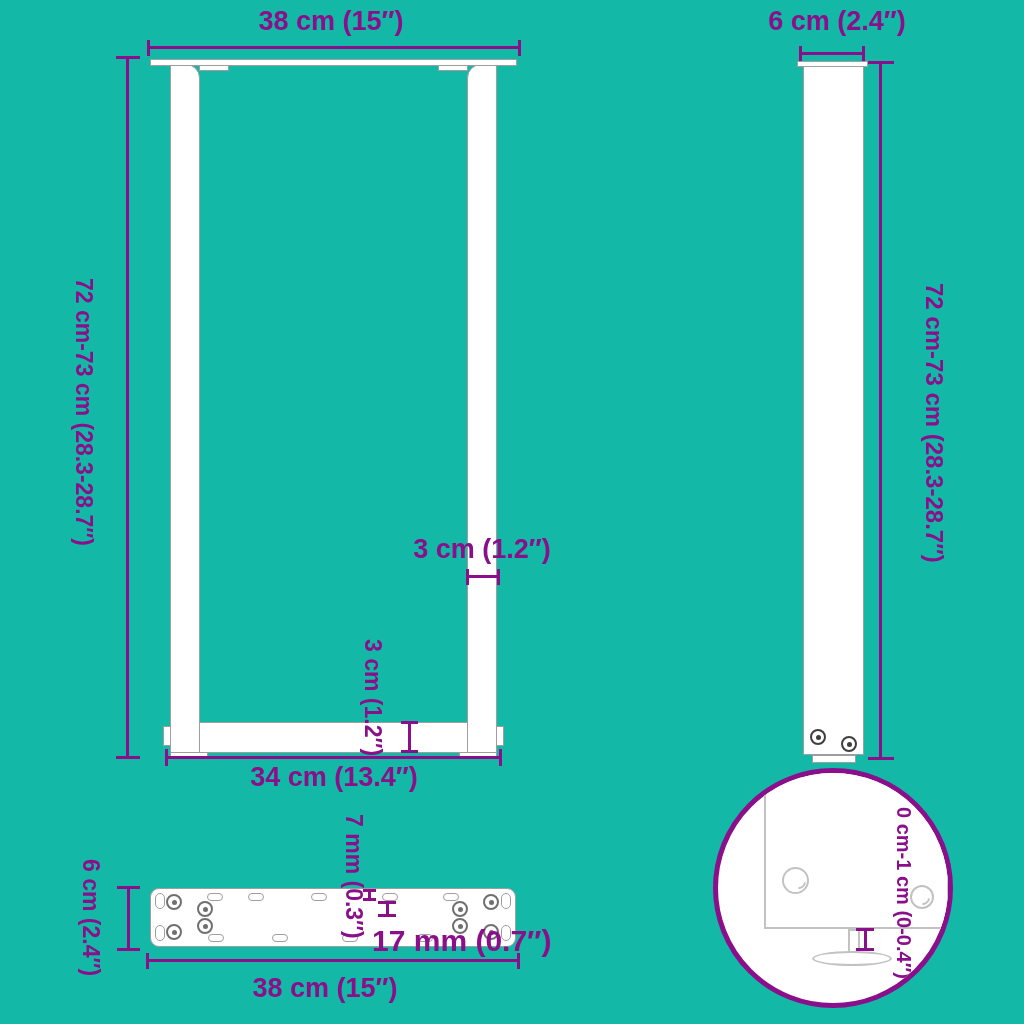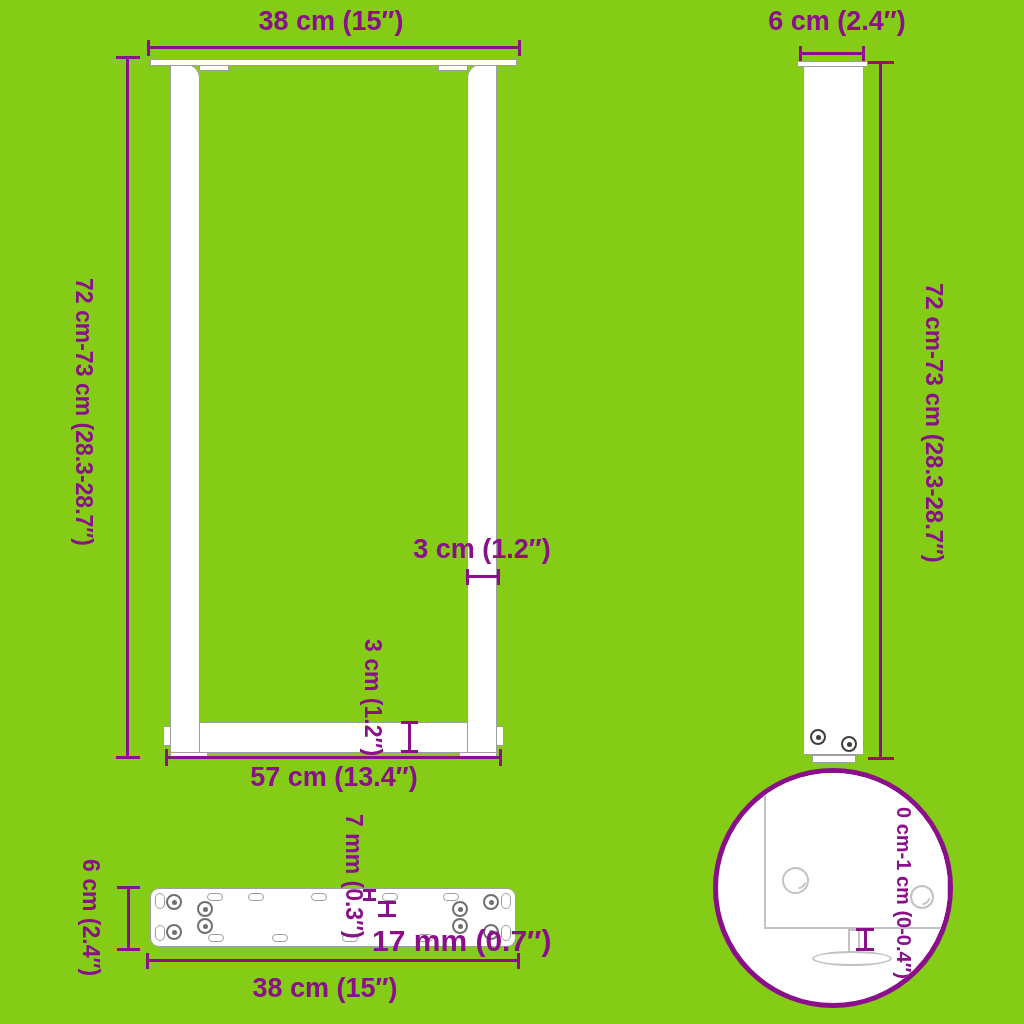--- a/index.html
+++ b/index.html
@@ -1,17 +1,17 @@
 <!DOCTYPE html>
 <html style="--accent: #8B0E8B; --outline: #9E9E9E; --outline_light: #C2C2C2; --screw: #3E3E3E; --hole: #6F6F6F;"><head>
 <meta charset="utf-8">
 <style>
   html,body{margin:0;padding:0;background:#fff;}
   .canvas{
-    position:relative;width:1024px;height:1024px;background:#84cc16;overflow:hidden;
+    position:relative;width:1024px;height:1024px;background:#14b8a6;overflow:hidden;
     font-family:"Liberation Sans",sans-serif;font-weight:700;
   }
   
   .mline{position:absolute;background:var(--accent,#8B0E8B);}
   .glabel{position:absolute;color:var(--accent,#8B0E8B);white-space:nowrap;line-height:1.1;}
   .center{text-align:center;}
   .vtext{writing-mode:vertical-rl;text-align:center;line-height:1;}
   
   .part{position:absolute;background:#fff;border:1.5px solid var(--outline,#9E9E9E);box-sizing:border-box;}
   .lite{border-color:var(--outline_light,#C2C2C2);border-width:2px;}
@@ -58,21 +58,21 @@
     <div class="mline" style="left:497px;top:569px;width:3px;height:16px;"></div>
 
     <div class="glabel vtext" style="left:358px;top:636px;width:26px;height:124px;font-size:23px;">3 cm (1.2″)</div>
     <div class="mline" style="left:408px;top:722px;width:3px;height:31px;"></div>
     <div class="mline" style="left:401px;top:721px;width:17px;height:3px;"></div>
     <div class="mline" style="left:401px;top:750px;width:17px;height:3px;"></div>
 
     <div class="mline" style="left:165px;top:756px;width:337px;height:3px;"></div>
     <div class="mline" style="left:165px;top:749px;width:3px;height:17px;"></div>
     <div class="mline" style="left:499px;top:749px;width:3px;height:17px;"></div>
-    <div class="glabel center" style="left:234px;top:763px;width:200px;font-size:27px;">57 cm (13.4″)</div>
+    <div class="glabel center" style="left:234px;top:763px;width:200px;font-size:27px;">34 cm (13.4″)</div>
   </div>
 
   <div>
     <div class="glabel center" style="left:737px;top:7px;width:200px;font-size:27px;">6 cm (2.4″)</div>
     <div class="mline" style="left:799px;top:52px;width:66px;height:3px;"></div>
     <div class="mline" style="left:799px;top:46px;width:3px;height:15px;"></div>
     <div class="mline" style="left:862px;top:46px;width:3px;height:15px;"></div>
 
     <div class="part" style="left:803px;top:66px;width:61px;height:689px;"></div>
     <div class="part" style="left:797px;top:61px;width:71px;height:6px;"></div>

